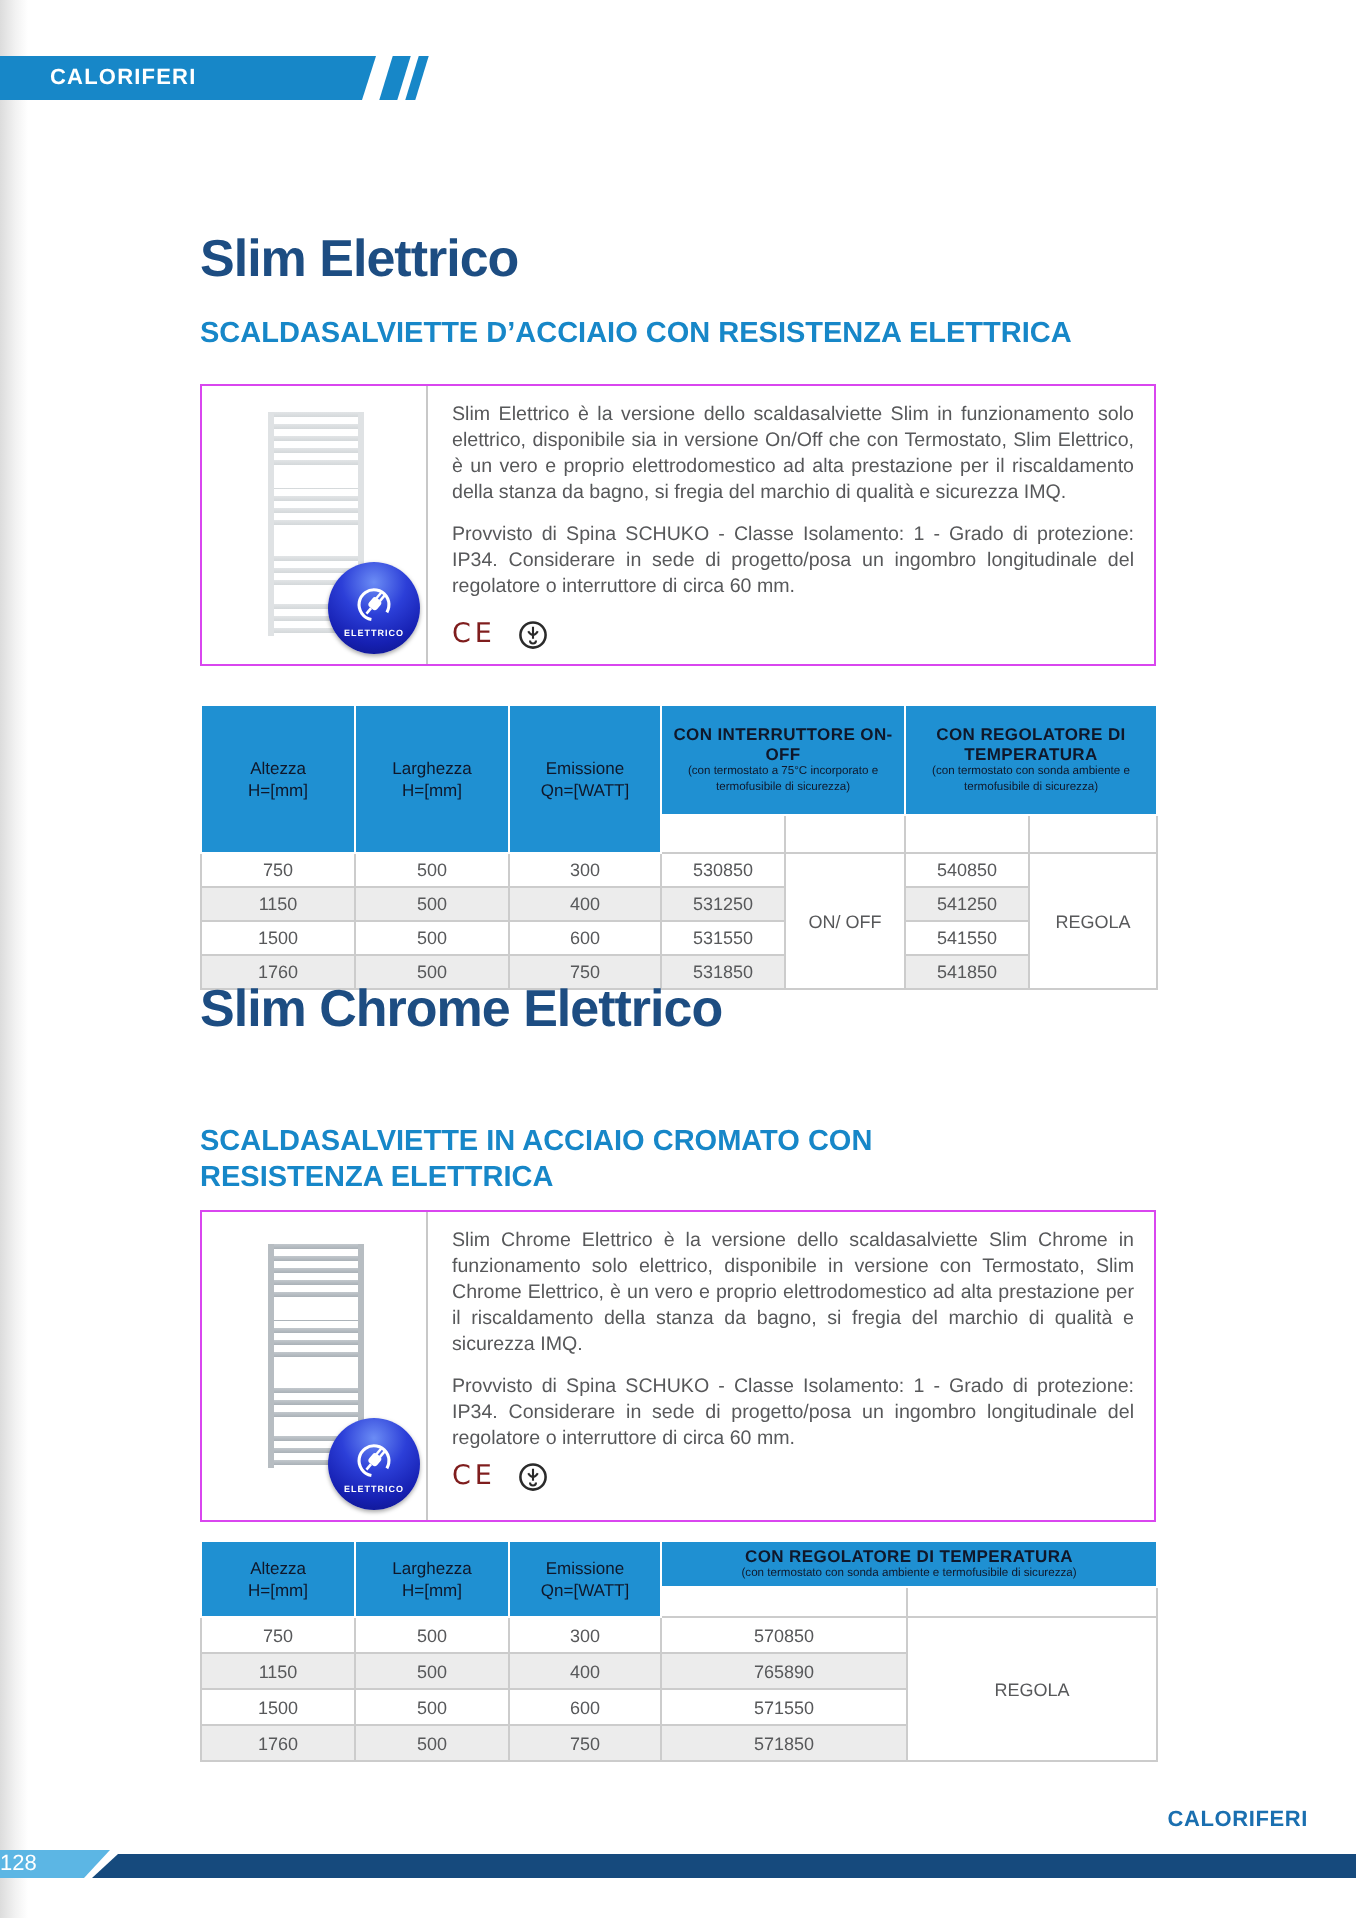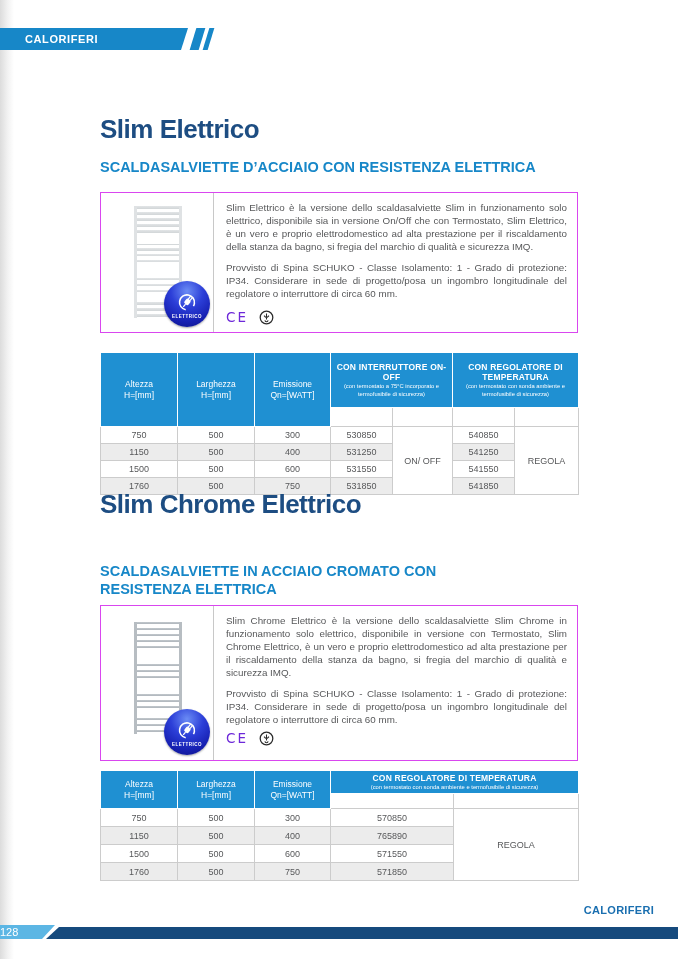--- a/index.html
+++ b/index.html
@@ -22,41 +22,41 @@
   .sec-title { color:#1d4d82; font-size:26px; font-weight:bold; letter-spacing:-0.5px; }
   .sec-sub { color:#1787c8; font-size:14.5px; font-weight:bold; line-height:1.22; }
 
   
   .info-box { position:absolute; left:100px; width:478px; border:1px solid #d946ef; display:flex; background:#fff; }
   .img-cell { width:113px; border-right:1px solid #c8c8c8; position:relative; flex:none; }
   .txt-cell { flex:1; padding:8px 10px 6px 12px; }
   .para { color:#57585a; font-size:9.8px; line-height:1.33; text-align:justify; }
   .para + .para { margin-top:8px; }
   .marks { display:flex; align-items:center; gap:11px; margin-top:9px; }
-  .ce { font-size:13.5px; color:#6d28d9; letter-spacing:2px; font-family:"DejaVu Sans",sans-serif; }
+  .ce { font-size:13.5px; color:#7f1d1d; letter-spacing:2px; font-family:"DejaVu Sans",sans-serif; }
 
   
   .rad { position:absolute; left:33px; top:13px; width:48px; height:112px;
     border-left:3px solid #dfe2e4; border-right:3px solid #dfe2e4;
     background:repeating-linear-gradient(180deg,#e2e5e7 0px,#d4d8da 2.5px,#ffffff 2.5px,#ffffff 6px); }
   .rad.chrome { border-left-color:#b7bdc2; border-right-color:#b7bdc2;
     background:repeating-linear-gradient(180deg,#c2c8cd 0px,#aab1b7 2.5px,#ffffff 2.5px,#ffffff 6px); }
   .rad::before { content:""; position:absolute; left:0; right:0; top:27%; height:8px; background:#fff; }
   .rad::after  { content:""; position:absolute; left:0; right:0; top:53%; height:10px; background:#fff; }
   .rad-gap { position:absolute; left:0; right:0; top:79%; height:7px; background:#fff; }
 
   
   .badge { position:absolute; right:3px; bottom:5px; width:46px; height:46px; border-radius:50%;
     background:radial-gradient(circle at 50% 22%,#6b8cf5 0%,#2c3fd8 38%,#1620b2 72%,#0c1280 100%);
     box-shadow:0 1px 2px rgba(0,0,0,0.35); display:flex; flex-direction:column; align-items:center; justify-content:center; }
   .badge-label { color:#ffffff; font-size:4.5px; letter-spacing:0.5px; margin-top:-2px; font-weight:bold; }
 
   
   table { border-collapse:collapse; table-layout:fixed; width:478px; background:#fff; border:1px solid #b5b5b5; }
-  th { background:#1f90d2; color:#ffffff; font-weight:normal; vertical-align:middle;
+  th { background:#1f90d2; color:#0f172a; font-weight:normal; vertical-align:middle;
     border:1px solid #ffffff; padding:1px 3px; }
   .h-main { font-size:8.5px; line-height:1.25; }
   .h-big { font-size:8.5px; font-weight:bold; line-height:1.2; letter-spacing:0.2px; }
   .h-note { font-size:5.8px; line-height:1.25; margin-top:1px; font-weight:normal; }
   td { border:1px solid #cccccc; text-align:center; color:#57585a; font-size:9px; vertical-align:middle; }
   tr.subrow td { background:#ffffff; }
   td.span-cell { background:#ffffff !important; font-size:9px; }
   .r-odd td { background:#ffffff; }
   .r-even td { background:#ececec; }
   .r-odd td.span-cell, .r-even td.span-cell { background:#ffffff; }

